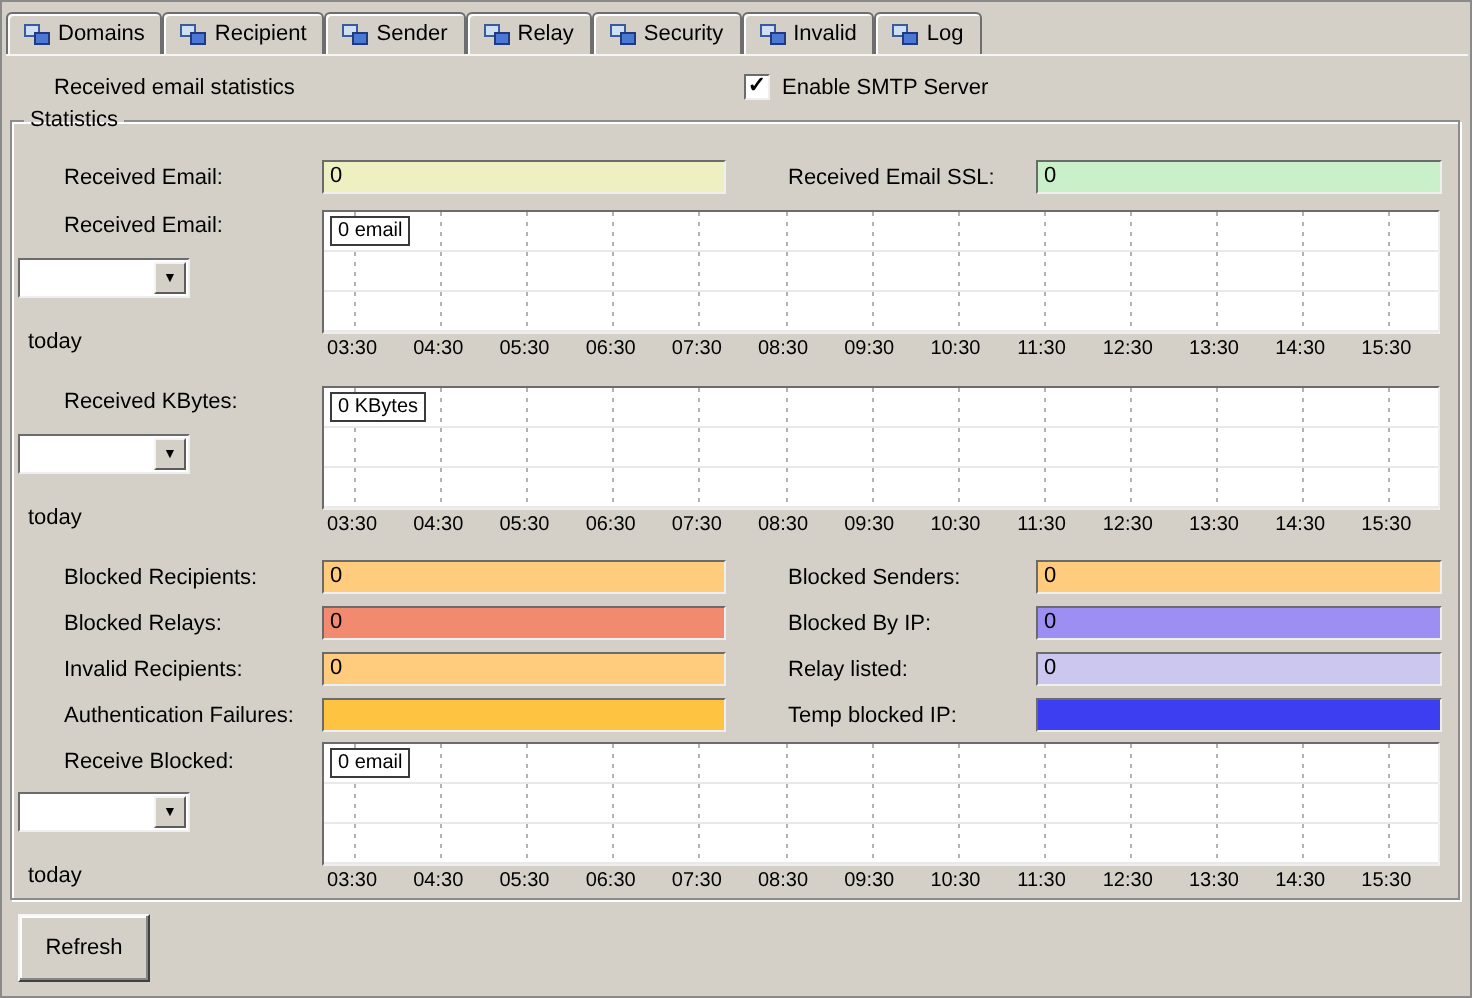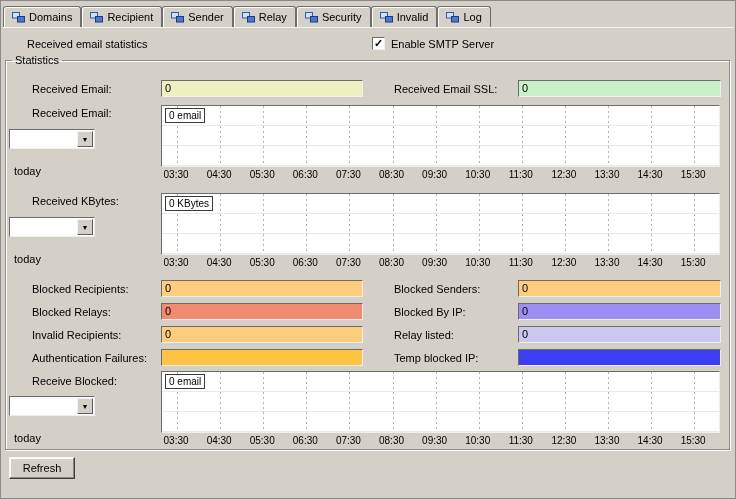--- a/index.html
+++ b/index.html
@@ -101,21 +101,21 @@
     position: absolute; left: 371px; top: 36px;
     display: flex; align-items: center; gap: 6px;
   }
   .checkbox {
     width: 13px; height: 13px; background: #fff;
     display: inline-flex; align-items: center; justify-content: center;
     font-size: 11px; font-weight: bold; line-height: 11px;
   }
   
   .btn {
-    position: absolute; left: 8px; top: 456px; width: 66px; height: 22px;
+    position: absolute; left: 8px; top: 456px; width: 66px; height: 34px;
     background: #d4d0c8;
     border: 1px solid; border-color: #f6f6f6 #404040 #404040 #f6f6f6;
     box-shadow: inset -1px -1px 0 #868686, inset 1px 1px 0 #fff;
     font-family: "Liberation Sans", sans-serif; font-size: 11px; color: #000;
     cursor: default;
   }
 </style>
 </head>
 <body>
 

